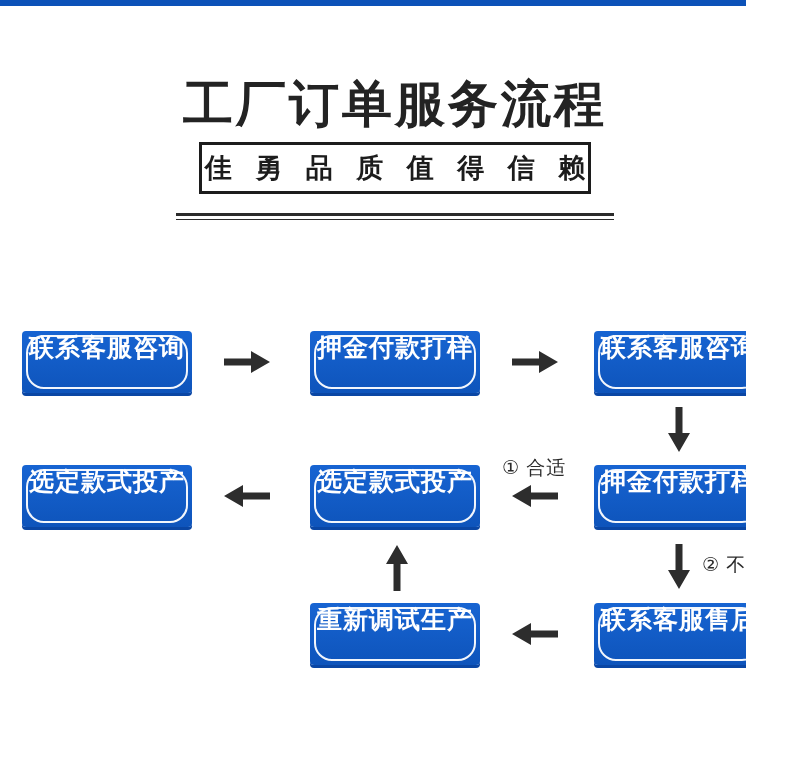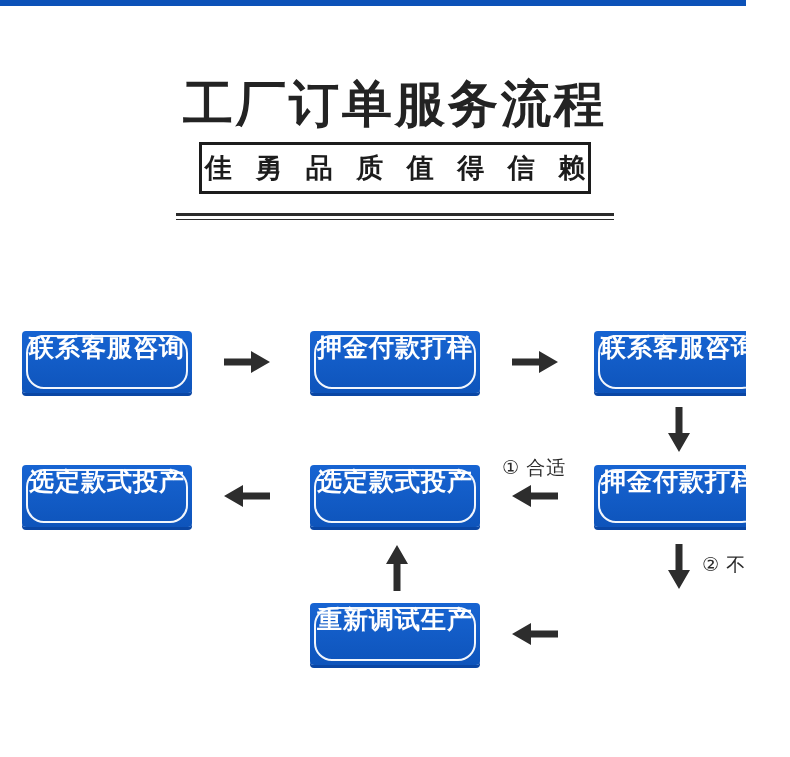--- a/index.html
+++ b/index.html
@@ -146,14 +146,17 @@
   </div>
 
   <div class="fbox" style="left:310px;top:603px">
     <span>重新调试生产</span>
   </div>
   <div class="arrow flip-x" style="left:512px;top:622px">
     <svg width="46" height="24" viewBox="0 0 46 24">
         <path fill="currentColor" d="M0,8.5 H27 V1 L46,12 L27,23 V15.5 H0 Z"></path>
       </svg>
   </div>
+  <div class="fbox" style="left:594px;top:603px">
+    <span>联系客服售后</span>
+  </div>
 
 </div>
 
 </body></html>

